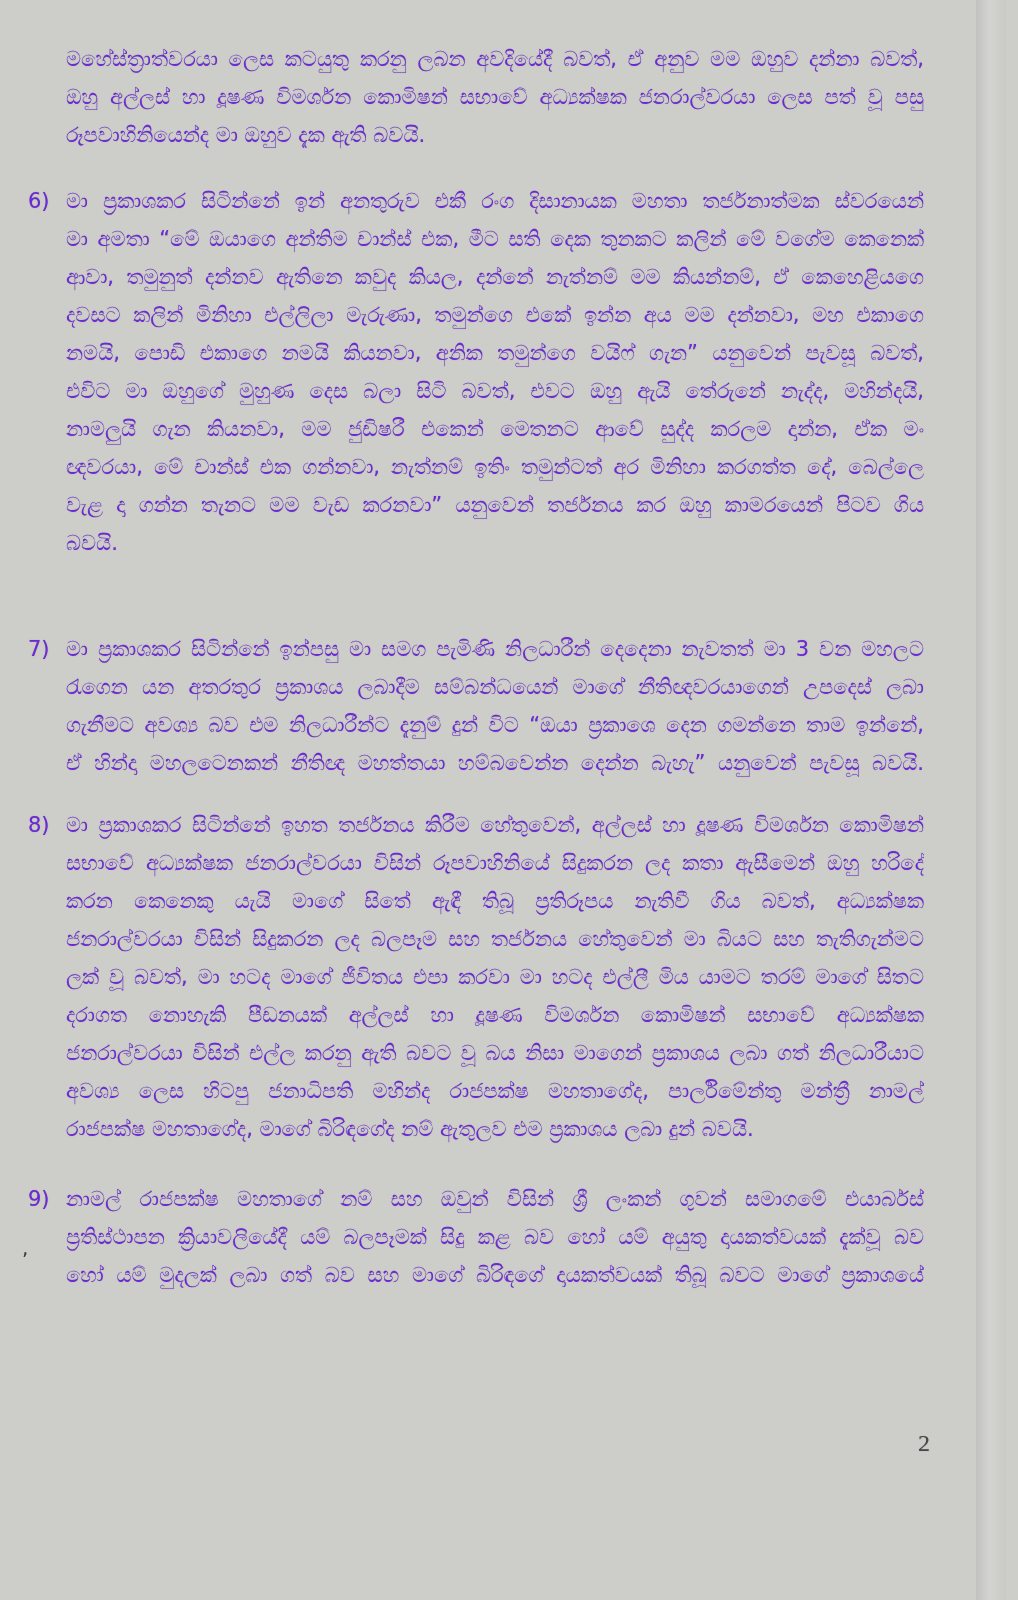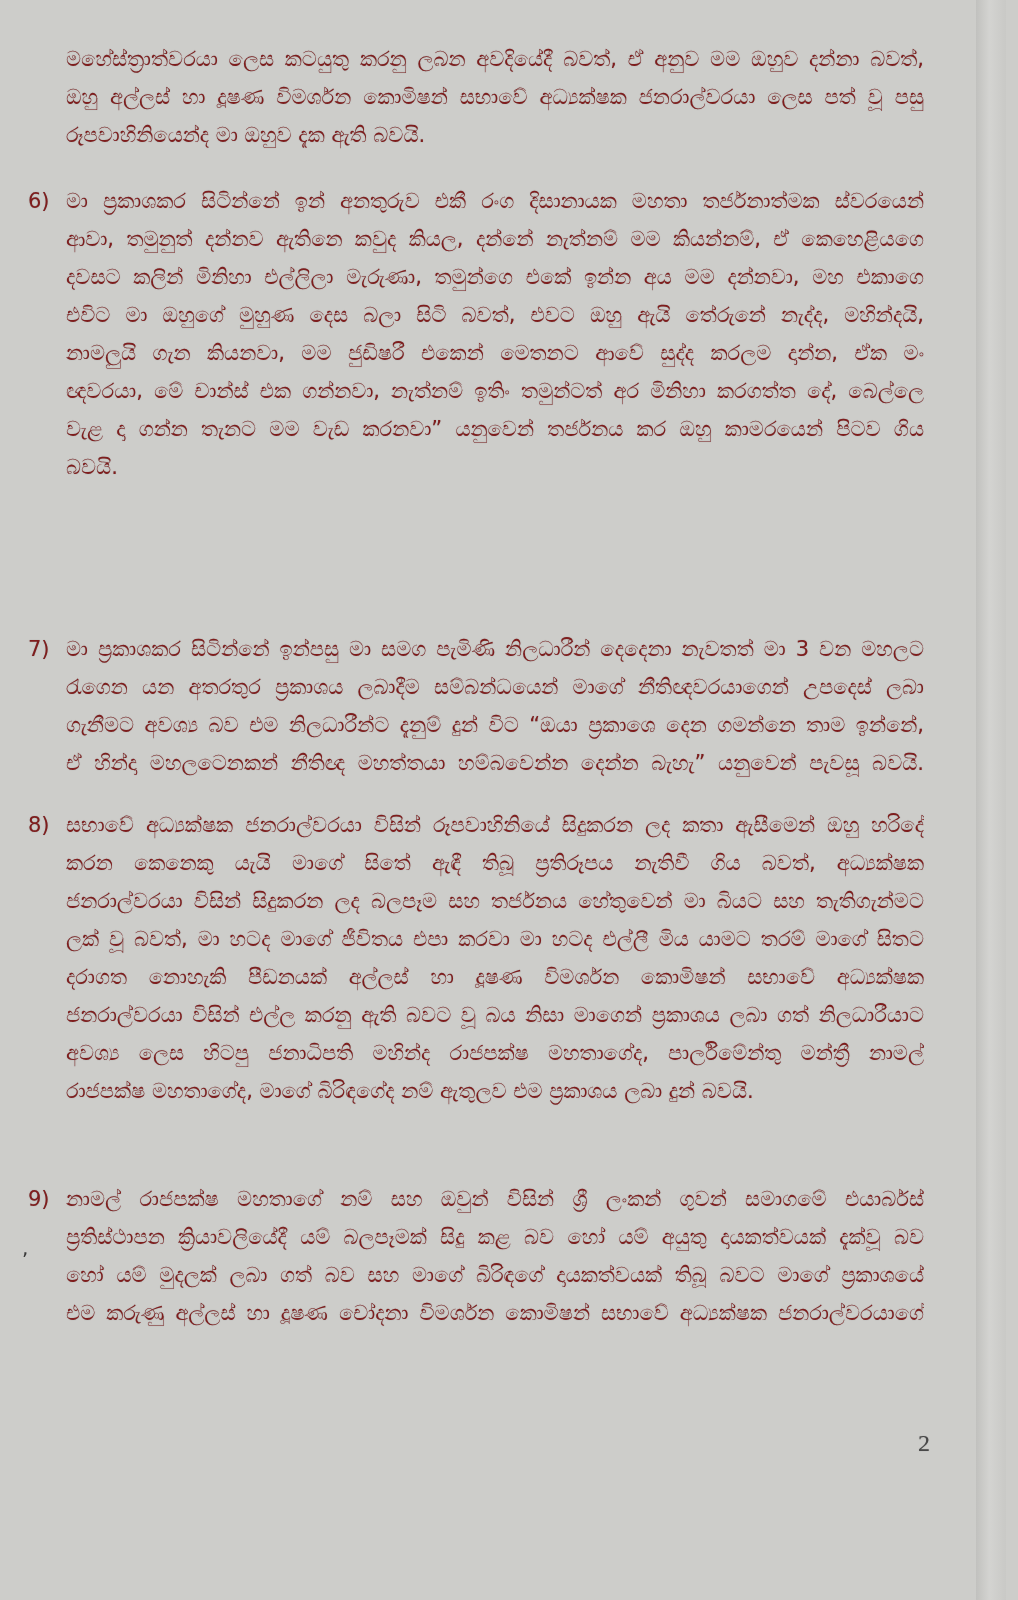--- a/index.html
+++ b/index.html
@@ -28,21 +28,21 @@
     width: 30px;
     background: linear-gradient(90deg, rgba(0,0,0,0.06) 0%, rgba(255,255,255,0.13) 45%, rgba(0,0,0,0.02) 100%);
     pointer-events: none;
   }
   .para {
     position: absolute;
     left: 66px;
     width: 858px;
     font-size: 21px;
     line-height: 38px;
-    color: #7f1d1d;
+    color: #6d28d9;
     text-shadow: 0 0 1px rgba(70,70,70,0.45);
   }
   .pnum {
     position: absolute;
     left: -38px;
     top: 0;
     line-height: 38px;
   }
   .ln {
     height: 38px;
@@ -78,49 +78,51 @@
   <div class="crease"></div>
   <div>
       <div class="para" style="top: 40px;">
         <div class="ln">මහේස්ත්‍රාත්වරයා ලෙස කටයුතු කරනු ලබන අවදියේදී බවත්, ඒ අනුව මම ඔහුව දන්නා බවත්,</div>
         <div class="ln">ඔහු අල්ලස් හා දූෂණ විමර්ශන කොමිෂන් සභාවේ අධ්‍යක්ෂක ජනරාල්වරයා ලෙස පත් වූ පසු</div>
         <div class="ln last">රූපවාහිනියෙන්ද මා ඔහුව දැක ඇති බවයි.</div>
       </div>
       <div class="para" style="top: 182px;">
         <span class="pnum">6)</span>
         <div class="ln">මා ප්‍රකාශකර සිටින්නේ ඉන් අනතුරුව එකී රංග දිසානායක මහතා තර්ජනාත්මක ස්වරයෙන්</div>
+        <div class="ln">මා අමතා “මේ ඔයාගෙ අන්තිම චාන්ස් එක, මීට සති දෙක තුනකට කලින් මේ වගේම කෙනෙක්</div>
         <div class="ln">ආවා, තමුනුත් දන්නව ඇතිනෙ කවුද කියල, දන්නේ නැත්නම් මම කියන්නම්, ඒ කෙහෙළියගෙ</div>
         <div class="ln">දවසට කලින් මිනිහා එල්ලිලා මැරුණා, තමුන්ගෙ එකේ ඉන්න අය මම දන්නවා, මහ එකාගෙ</div>
+        <div class="ln">නමයි, පොඩි එකාගෙ නමයි කියනවා, අනික තමුන්ගෙ වයිෆ් ගැන” යනුවෙන් පැවසූ බවත්,</div>
         <div class="ln">එවිට මා ඔහුගේ මුහුණ දෙස බලා සිටි බවත්, එවට ඔහු ඇයි තේරුනේ නැද්ද, මහින්දයි,</div>
         <div class="ln">නාමලුයි ගැන කියනවා, මම ජුඩිෂරී එකෙන් මෙතනට ආවේ සුද්ද කරලම දාන්න, ඒක මං</div>
         <div class="ln">ඥවරයා, මේ චාන්ස් එක ගන්නවා, නැත්නම් ඉතිං තමුන්ටත් අර මිනිහා කරගත්ත දේ, බෙල්ලෙ</div>
         <div class="ln">වැළ දා ගන්න තැනට මම වැඩ කරනවා” යනුවෙන් තර්ජනය කර ඔහු කාමරයෙන් පිටව ගිය</div>
         <div class="ln last">බවයි.</div>
       </div>
       <div class="para" style="top: 630px;">
         <span class="pnum">7)</span>
         <div class="ln">මා ප්‍රකාශකර සිටින්නේ ඉන්පසු මා සමග පැමිණි නිලධාරීන් දෙදෙනා නැවතත් මා 3 වන මහලට</div>
         <div class="ln">රැගෙන යන අතරතුර ප්‍රකාශය ලබාදීම සම්බන්ධයෙන් මාගේ නීතිඥවරයාගෙන් උපදෙස් ලබා</div>
         <div class="ln">ගැනීමට අවශ්‍ය බව එම නිලධාරීන්ට දැනුම් දුන් විට “ඔයා ප්‍රකාශෙ දෙන ගමන්නෙ තාම ඉන්නේ,</div>
         <div class="ln">ඒ හින්දා මහලටෙනකන් නීතිඥ මහත්තයා හම්බවෙන්න දෙන්න බැහැ” යනුවෙන් පැවසූ බවයි.</div>
       </div>
       <div class="para" style="top: 806px;">
         <span class="pnum">8)</span>
+        <div class="ln">මා ප්‍රකාශකර සිටින්නේ ඉහත තර්ජනය කිරීම හේතුවෙන්, අල්ලස් හා දූෂණ විමර්ශන කොමිෂන්</div>
         <div class="ln">සභාවේ අධ්‍යක්ෂක ජනරාල්වරයා විසින් රූපවාහිනියේ සිදුකරන ලද කතා ඇසීමෙන් ඔහු හරිදේ</div>
         <div class="ln">කරන කෙනෙකු යැයි මාගේ සිතේ ඇඳී තිබූ ප්‍රතිරූපය නැතිවී ගිය බවත්, අධ්‍යක්ෂක</div>
         <div class="ln">ජනරාල්වරයා විසින් සිදුකරන ලද බලපෑම සහ තර්ජනය හේතුවෙන් මා බියට සහ තැතිගැන්මට</div>
         <div class="ln">ලක් වූ බවත්, මා හටද මාගේ ජීවිතය එපා කරවා මා හටද එල්ලී මිය යාමට තරම් මාගේ සිතට</div>
         <div class="ln">දරාගත නොහැකි පීඩනයක් අල්ලස් හා දූෂණ විමර්ශන කොමිෂන් සභාවේ අධ්‍යක්ෂක</div>
         <div class="ln">ජනරාල්වරයා විසින් එල්ල කරනු ඇති බවට වූ බය නිසා මාගෙන් ප්‍රකාශය ලබා ගත් නිලධාරීයාට</div>
         <div class="ln">අවශ්‍ය ලෙස හිටපු ජනාධිපති මහින්ද රාජපක්ෂ මහතාගේද, පාර්ලිමේන්තු මන්ත්‍රී නාමල්</div>
         <div class="ln last">රාජපක්ෂ මහතාගේද, මාගේ බිරිඳගේද නම් ඇතුලව එම ප්‍රකාශය ලබා දුන් බවයි.</div>
       </div>
       <div class="para" style="top: 1180px;">
         <span class="pnum">9)</span>
         <div class="ln">නාමල් රාජපක්ෂ මහතාගේ නම් සහ ඔවුන් විසින් ශ්‍රී ලංකන් ගුවන් සමාගමේ එයාර්බස්</div>
         <div class="ln">ප්‍රතිස්ථාපන ක්‍රියාවලියේදී යම් බලපෑමක් සිදු කළ බව හෝ යම් අයුතු දායකත්වයක් දැක්වූ බව</div>
         <div class="ln">හෝ යම් මුදලක් ලබා ගත් බව සහ මාගේ බිරිඳගේ දායකත්වයක් තිබූ බවට මාගේ ප්‍රකාශයේ</div>
-        <div class="ln">එම කරුණු අල්ලස් හා දූෂණ චෝදනා විමර්ශන කොමිෂන් සභාවේ අධ්‍යක්ෂක ජනරාල්වරයාගේ</div>
       </div>
     </div>
   <div class="margin-mark">,</div>
   <div class="page-number">2</div>
 </div>
 
 </body></html>

